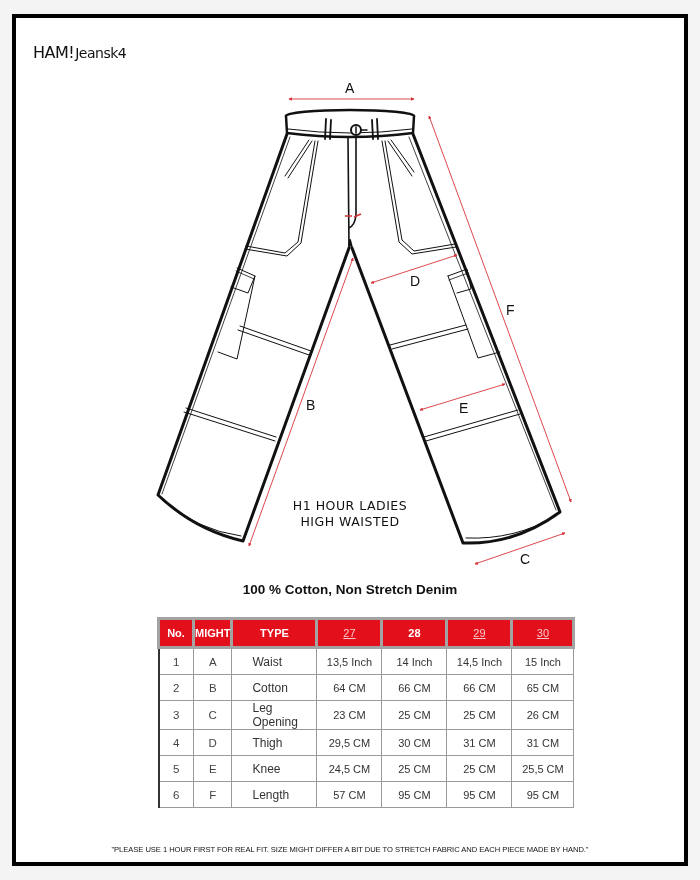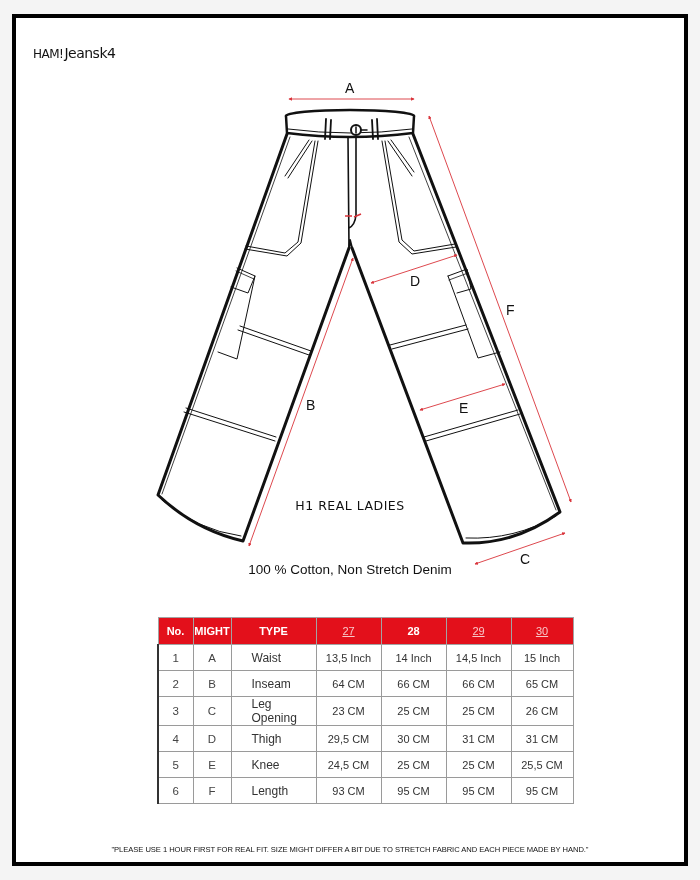--- a/index.html
+++ b/index.html
@@ -1,26 +1,26 @@
 <!DOCTYPE html>
 <html><head>
 <meta charset="utf-8">
 <style>
   html, body { margin:0; padding:0; }
   body { width:700px; height:880px; background:#f4f4f4; position:relative; overflow:hidden; font-family:"Liberation Sans", sans-serif; }
   .frame { position:absolute; left:12px; top:14px; width:668px; height:844px; border:4px solid #000; background:#fff; }
   .brand { position:absolute; left:33px; top:40px; font-size:19px; color:#111; letter-spacing:-0.5px; font-family:"DejaVu Sans", sans-serif; }
-  .brand .b1 { font-size:12px; }
+  .brand .b1 { font-size:16px; }
   .brand .b2 { font-size:14px; margin-left:1px; }
   svg.diagram { position:absolute; left:0; top:0; }
   .lbl { position:absolute; font-size:14px; color:#111; font-family:"Liberation Sans", sans-serif; }
   .product { position:absolute; left:250px; top:498px; width:200px; text-align:center; font-size:12.5px; line-height:16px; letter-spacing:0.5px; color:#111; font-family:"DejaVu Sans", sans-serif; }
-  .material { position:absolute; left:200px; top:562px; width:300px; text-align:center; font-size:13.5px; color:#111; }
+  .material { position:absolute; left:200px; top:582px; width:300px; text-align:center; font-size:13.5px; color:#111;font-weight:bold; }
   table.sizes { position:absolute; left:157px; top:617px; border-collapse:collapse; font-size:11px; color:#333; }
-  table.sizes th { background:#e3101b; color:#fff; font-weight:bold; height:26px; padding:0; border:1px solid #a3a3a3; font-size:11px; }
+  table.sizes th { background:#e3101b; color:#fff; font-weight:bold; height:26px; padding:0; border:3px solid #a3a3a3; font-size:11px; }
   table.sizes th.num { color:#f8c7c9; font-weight:normal;text-decoration:underline; }
   table.sizes th.bold { color:#fff; font-weight:bold;margin-left:14px; }
   table.sizes td { height:25px; padding:0; border:1px solid #9a9a9a; text-align:center; }
   table.sizes td.type { text-align:left; padding-left:20px; font-size:12px; }
   table.sizes td.no, table.sizes td.icon { font-size:11.5px; color:#444; }
   table.sizes tr td:first-child { border-left:2px solid #333; }
   .note { position:absolute; left:40px; top:845px; width:620px; text-align:center; font-size:7.6px; color:#111; letter-spacing:-0.05px; }
 </style>
 </head>
 <body>
@@ -107,21 +107,22 @@
 </svg>
 
 <div class="lbl" style="left:345px;top:80px;">A</div>
 <div class="lbl" style="left:306px;top:397px;">B</div>
 <div class="lbl" style="left:520px;top:551px;">C</div>
 <div class="lbl" style="left:410px;top:273px;">D</div>
 <div class="lbl" style="left:459px;top:400px;">E</div>
 <div class="lbl" style="left:506px;top:302px;">F</div>
 
 <div class="product">
-  <div>H1 REAL LADIES</div>
+  <div>H1 HOUR LADIES</div>
+  <div>HIGH WAISTED</div>
 </div>
 
 <div class="material">100 % Cotton, Non Stretch Denim</div>
 
 <table class="sizes">
   <colgroup>
     <col style="width:35px">
       <col style="width:38px">
       <col style="width:85px">
       <col style="width:65px">
@@ -146,21 +147,21 @@
       <td class="icon">A</td>
       <td class="type">Waist</td>
       <td>13,5 Inch</td>
       <td>14 Inch</td>
       <td>14,5 Inch</td>
       <td>15 Inch</td>
     </tr>
     <tr>
       <td class="no">2</td>
       <td class="icon">B</td>
-      <td class="type">Inseam</td>
+      <td class="type">Cotton</td>
       <td>64 CM</td>
       <td>66 CM</td>
       <td>66 CM</td>
       <td>65 CM</td>
     </tr>
     <tr>
       <td class="no">3</td>
       <td class="icon">C</td>
       <td class="type">Leg Opening</td>
       <td>23 CM</td>
@@ -183,21 +184,21 @@
       <td class="type">Knee</td>
       <td>24,5 CM</td>
       <td>25 CM</td>
       <td>25 CM</td>
       <td>25,5 CM</td>
     </tr>
     <tr>
       <td class="no">6</td>
       <td class="icon">F</td>
       <td class="type">Length</td>
-      <td>93 CM</td>
+      <td>57 CM</td>
       <td>95 CM</td>
       <td>95 CM</td>
       <td>95 CM</td>
     </tr>
   </tbody>
 </table>
 
 <div class="note">"PLEASE USE 1 HOUR FIRST FOR REAL FIT. SIZE MIGHT DIFFER A BIT DUE TO STRETCH FABRIC AND EACH PIECE MADE BY HAND."</div>
 
 </body></html>

